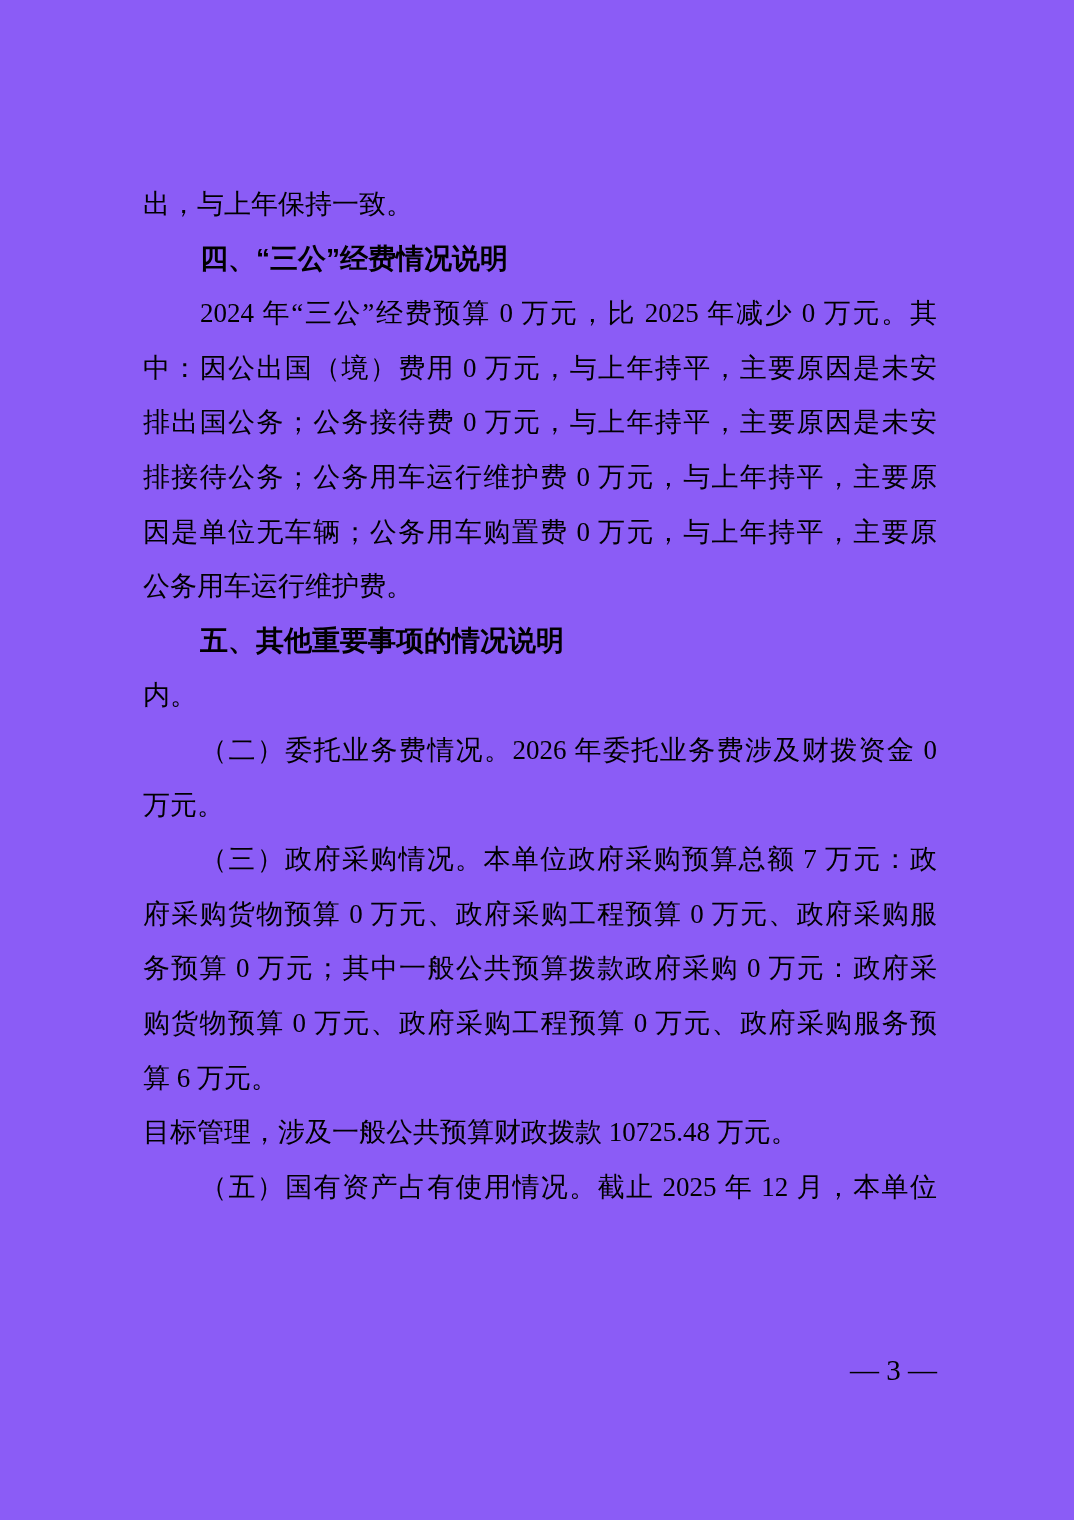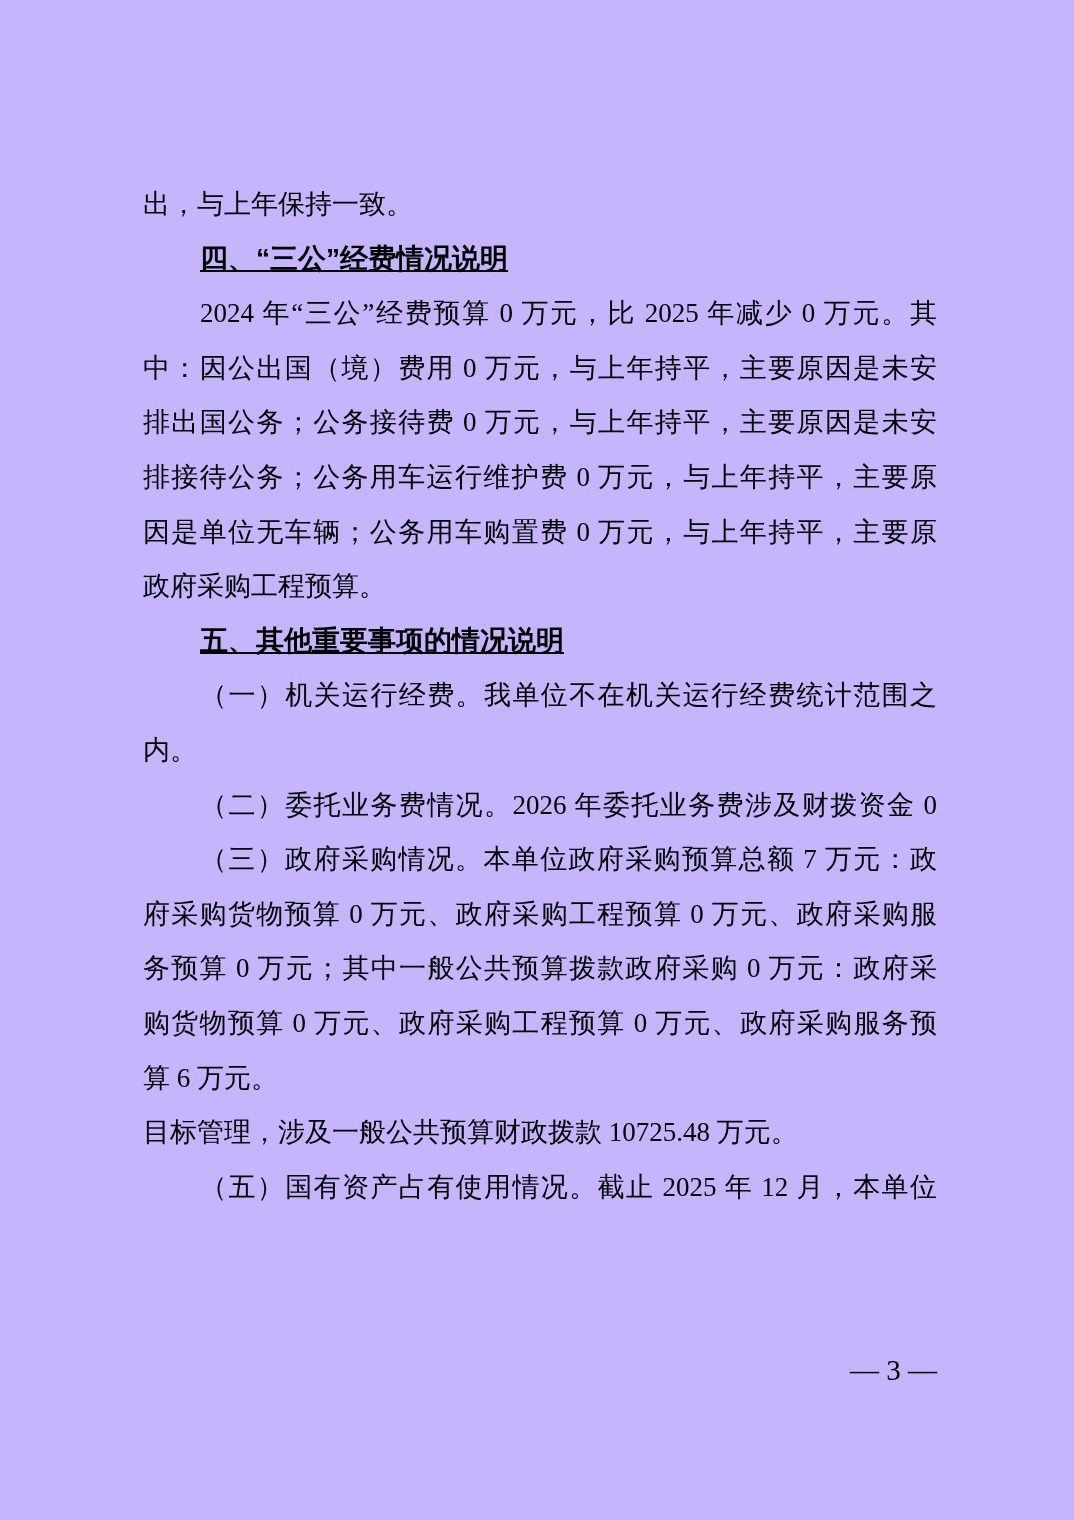--- a/index.html
+++ b/index.html
@@ -6,21 +6,21 @@
   body {
     width: 1074px; height: 1520px;
     background: #ffffff;
     position: relative;
     font-family: "Liberation Serif", "DejaVu Serif", serif;
     color: #000000;
     overflow: hidden;
   }
   .page {
     position: absolute; inset: 0;
-    background: #c4b5fd;
+    background: #8b5cf6;
   }
   .text-block {
     position: absolute;
     left: 143px; top: 177px;
     width: 794px;
   }
   .line {
     font-size: 27px;
     line-height: 54.6px;
     height: 54.6px;
@@ -32,21 +32,20 @@
     text-align-last: justify;
     text-justify: inter-character;
   }
   .line.indent {
     text-indent: 57px;
   }
   .line.heading {
     font-family: "Liberation Sans", "DejaVu Sans", sans-serif;
     font-weight: bold;
     font-size: 28px;
-    text-decoration: underline;
   }
   .footer {
     position: absolute;
     left: 143px; top: 1350px;
     width: 794px;
     text-align: right;
     font-size: 29px;
     line-height: 40px;
   }
 </style>
@@ -55,25 +54,25 @@
 
 <div class="page">
   <div class="text-block" id="lines-container">
       <div class="line">出，与上年保持一致。</div>
       <div class="line indent heading">四、“三公”经费情况说明</div>
       <div class="line justify indent">2024 年“三公”经费预算 0 万元，比 2025 年减少 0 万元。其</div>
       <div class="line justify">中：因公出国（境）费用 0 万元，与上年持平，主要原因是未安</div>
       <div class="line justify">排出国公务；公务接待费 0 万元，与上年持平，主要原因是未安</div>
       <div class="line justify">排接待公务；公务用车运行维护费 0 万元，与上年持平，主要原</div>
       <div class="line justify">因是单位无车辆；公务用车购置费 0 万元，与上年持平，主要原</div>
-      <div class="line">政府采购工程预算。</div>
+      <div class="line">公务用车运行维护费。</div>
       <div class="line indent heading">五、其他重要事项的情况说明</div>
-      <div class="line justify indent">（一）机关运行经费。我单位不在机关运行经费统计范围之</div>
       <div class="line">内。</div>
       <div class="line justify indent">（二）委托业务费情况。2026 年委托业务费涉及财拨资金 0</div>
+      <div class="line">万元。</div>
       <div class="line justify indent">（三）政府采购情况。本单位政府采购预算总额 7 万元：政</div>
       <div class="line justify">府采购货物预算 0 万元、政府采购工程预算 0 万元、政府采购服</div>
       <div class="line justify">务预算 0 万元；其中一般公共预算拨款政府采购 0 万元：政府采</div>
       <div class="line justify">购货物预算 0 万元、政府采购工程预算 0 万元、政府采购服务预</div>
       <div class="line">算 6 万元。</div>
       <div class="line">目标管理，涉及一般公共预算财政拨款 10725.48 万元。</div>
       <div class="line justify indent">（五）国有资产占有使用情况。截止 2025 年 12 月，本单位</div>
     </div>
   <div class="footer">
     <span>— 3 —</span>

